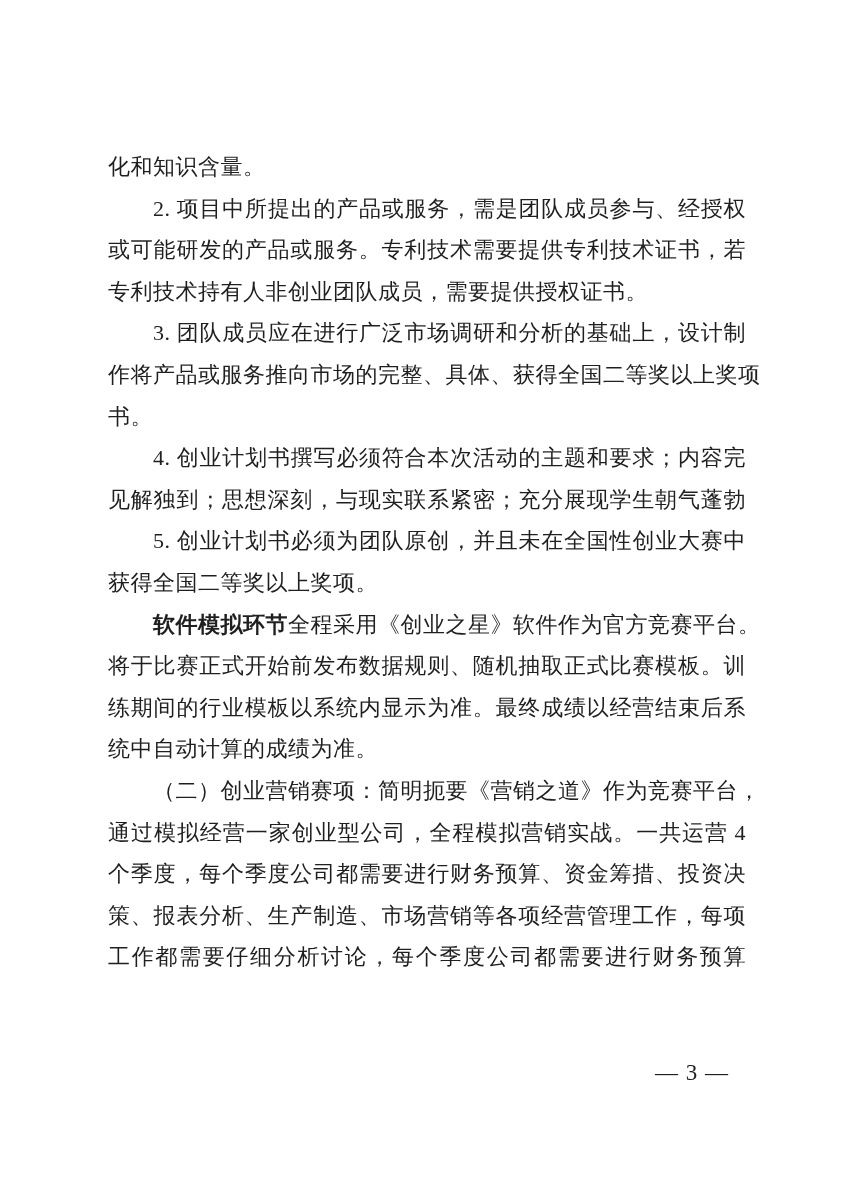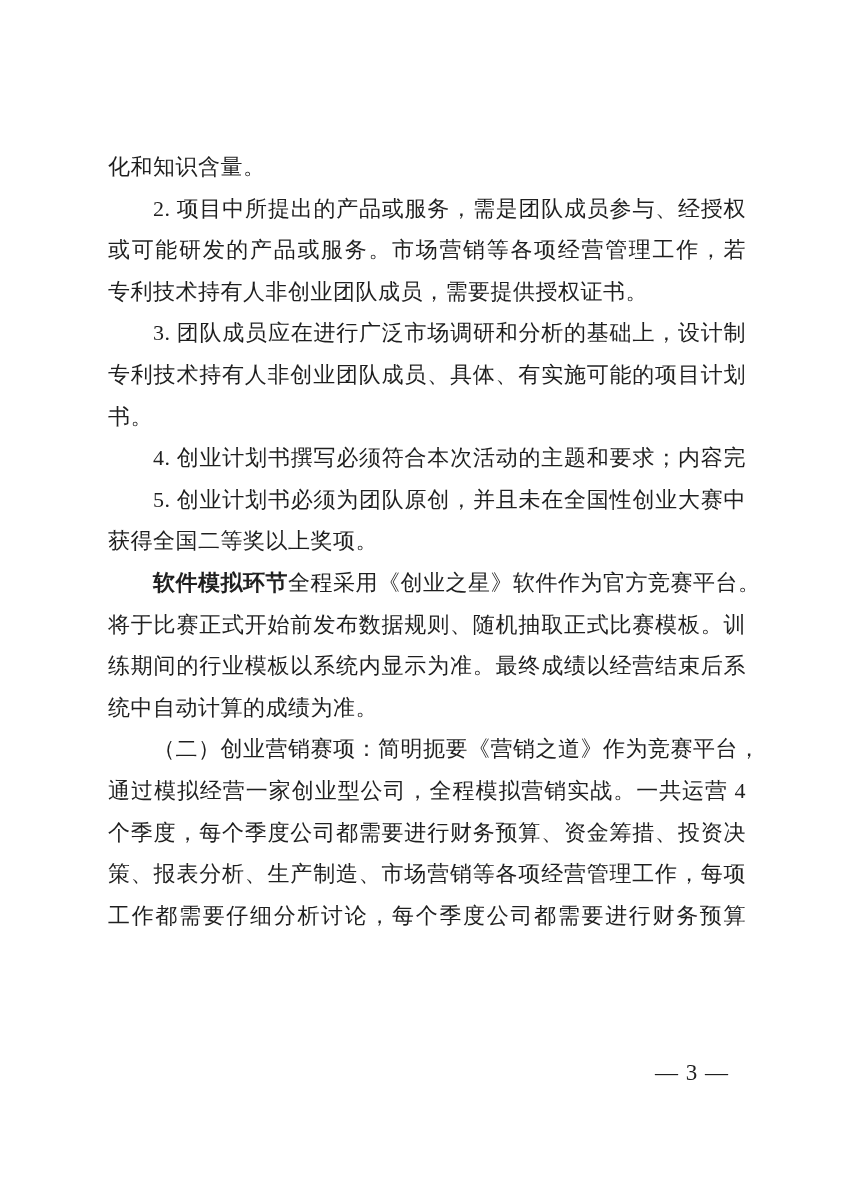--- a/index.html
+++ b/index.html
@@ -54,28 +54,29 @@
 </style>
 </head>
 <body>
 
 <div class="page">
   <div class="content">
 
     <div class="line end">化和知识含量。</div>
 
     <div class="line fill indent">2. 项目中所提出的产品或服务，需是团队成员参与、经授权</div>
-    <div class="line fill">或可能研发的产品或服务。市场营销等各项经营管理工作，若</div>
+    <div class="line fill">或可能研发的产品或服务。专利技术需要提供专利技术证书，若</div>
     <div class="line end">专利技术持有人非创业团队成员，需要提供授权证书。</div>
 
     <div class="line fill indent">3. 团队成员应在进行广泛市场调研和分析的基础上，设计制</div>
-    <div class="line fill">专利技术持有人非创业团队成员、具体、有实施可能的项目计划</div>
+    <div class="line fill">作将产品或服务推向市场的完整、具体、获得全国二等奖以上奖项</div>
     <div class="line end">书。</div>
 
     <div class="line fill indent">4. 创业计划书撰写必须符合本次活动的主题和要求；内容完</div>
+    <div class="line fill">见解独到；思想深刻，与现实联系紧密；充分展现学生朝气蓬勃</div>
 
     <div class="line fill indent">5. 创业计划书必须为团队原创，并且未在全国性创业大赛中</div>
     <div class="line end">获得全国二等奖以上奖项。</div>
 
     <div class="line fill indent">
       <span class="bold">软件模拟环节</span><span>全程采用《创业之星》软件作为官方竞赛平台。</span>
     </div>
     <div class="line fill">将于比赛正式开始前发布数据规则、随机抽取正式比赛模板。训</div>
     <div class="line fill">练期间的行业模板以系统内显示为准。最终成绩以经营结束后系</div>
     <div class="line end">统中自动计算的成绩为准。</div>

